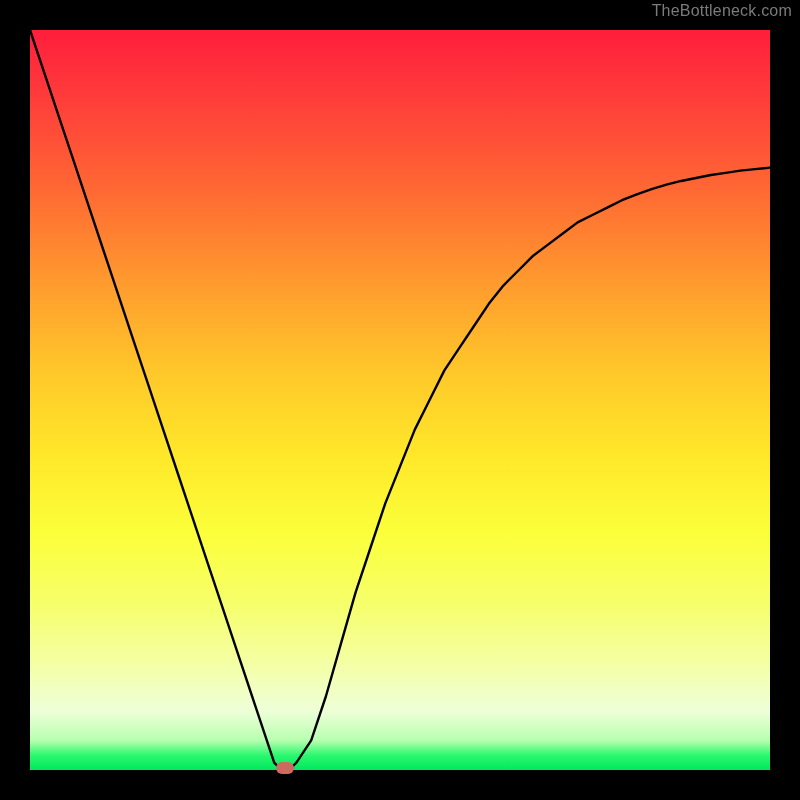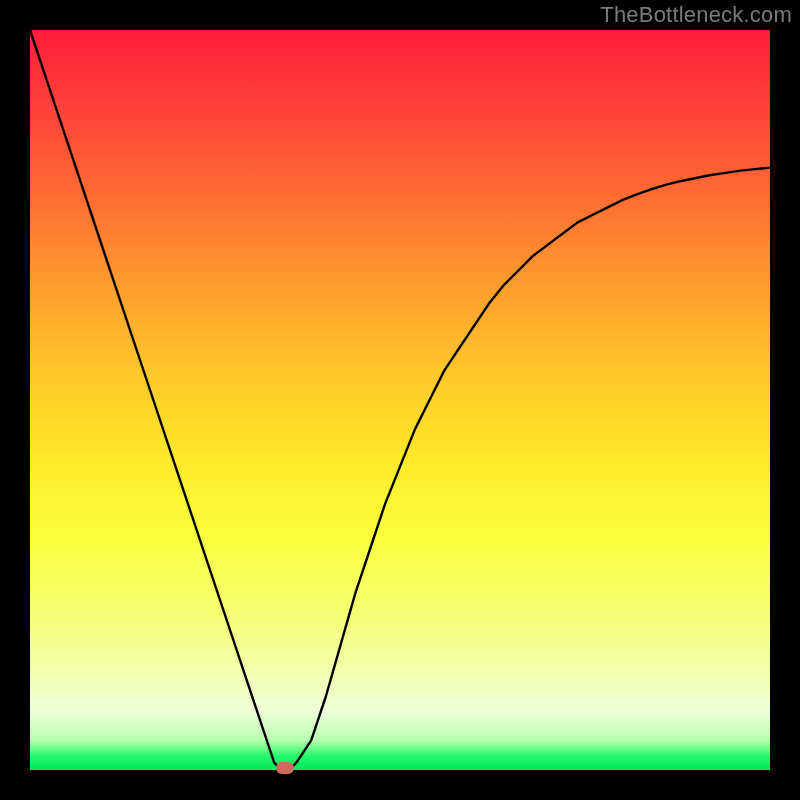--- a/index.html
+++ b/index.html
@@ -40,21 +40,21 @@
       #b8ffb0 96%,
       #2bf86e 98%,
       #00e85e 100%
     );
   }
   .watermark {
     position: absolute;
     top: 2px;
     right: 8px;
     color: #7a7a7a;
-    font-size: 22px;
+    font-size: 16px;
     font-weight: 500;
     letter-spacing: 0.2px;
     user-select: none;
   }
   svg.curve {
     position: absolute;
     top: 30px;
     left: 30px;
     width: 740px;
     height: 740px;

